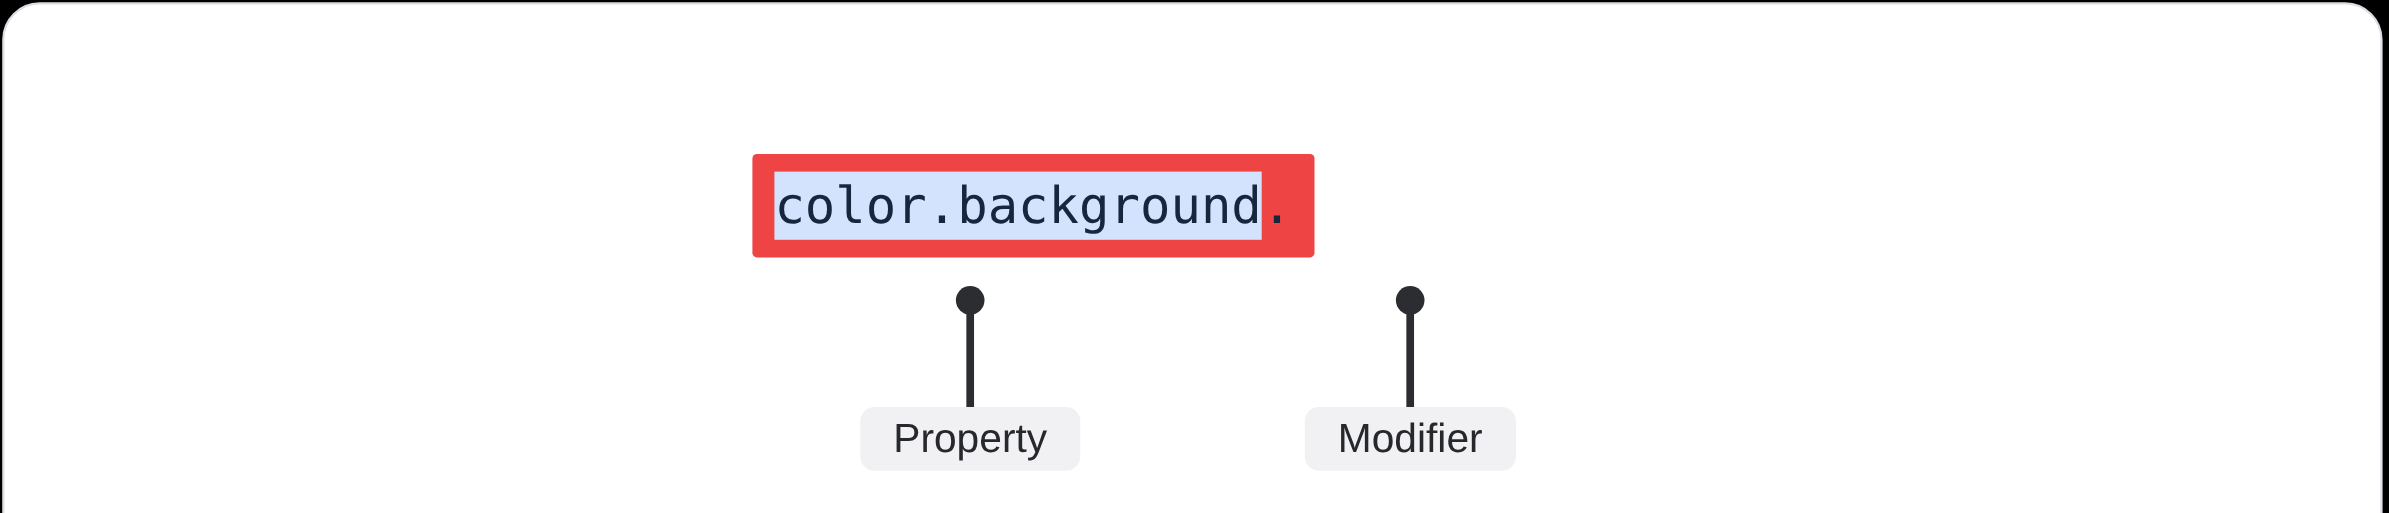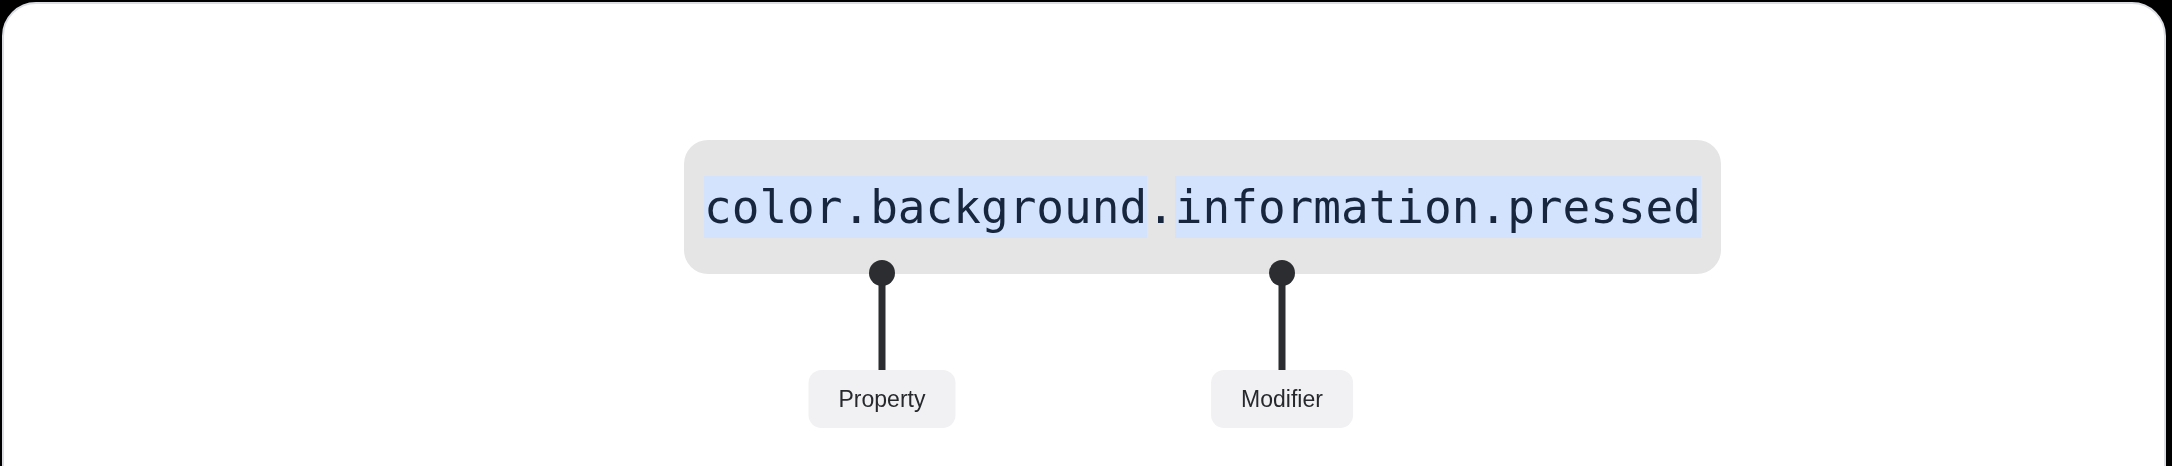--- a/index.html
+++ b/index.html
@@ -28,25 +28,25 @@
     border-radius: 34px;
     box-sizing: border-box;
     overflow: hidden;
   }
 
   
   .token-pill {
     position: absolute;
     left: 680px;
     top: 136px;
-    height: 134px;
+    height: 94px;
     display: flex;
     align-items: center;
-    background: #e5e5e5;
-    border-radius: 24px;
+    background: #ef4444;
+    border-radius: 4px;
     padding: 0 20px;
     box-sizing: border-box;
   }
 
   .token-text {
     font-family: "DejaVu Sans Mono", "Liberation Mono", monospace;
     font-size: 46px;
     line-height: 62px;
     letter-spacing: 0px;
     color: #17263d;
@@ -103,36 +103,35 @@
     display: flex;
     align-items: center;
     justify-content: center;
     padding: 0 30px;
     box-sizing: border-box;
     transform: translateX(-50%);
   }
 
   .label-chip span {
     font-family: "Liberation Sans", sans-serif;
-    font-size: 23px;
+    font-size: 37px;
     line-height: 34px;
     color: #26282c;
     white-space: nowrap;
   }
 </style>
 </head>
 <body>
 
 <div class="card">
 
   <div class="token-pill">
     <div class="token-text">
       <span class="token-seg hl">color.background</span>
       <span class="token-seg sep">.</span>
-      <span class="token-seg hl">information.pressed</span>
     </div>
   </div>
 
   <div class="connector" style="left:863px; top:256px; height:110px;">
     <div class="stem" style="height:97px;"></div>
     <div class="dot"></div>
   </div>
 
   <div class="connector" style="left:1263px; top:256px; height:110px;">
     <div class="stem" style="height:97px;"></div>

